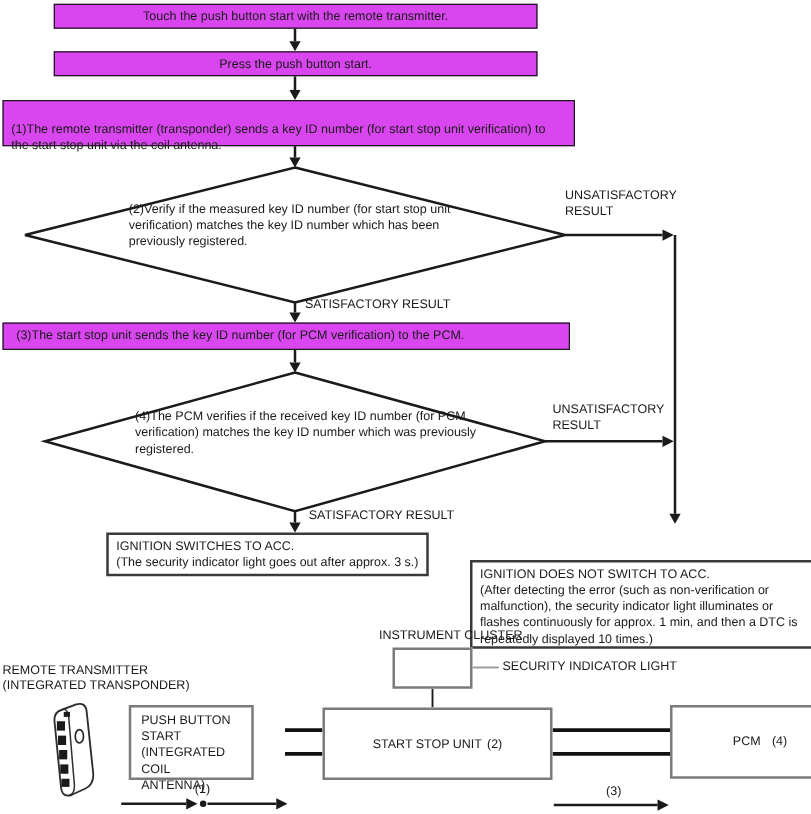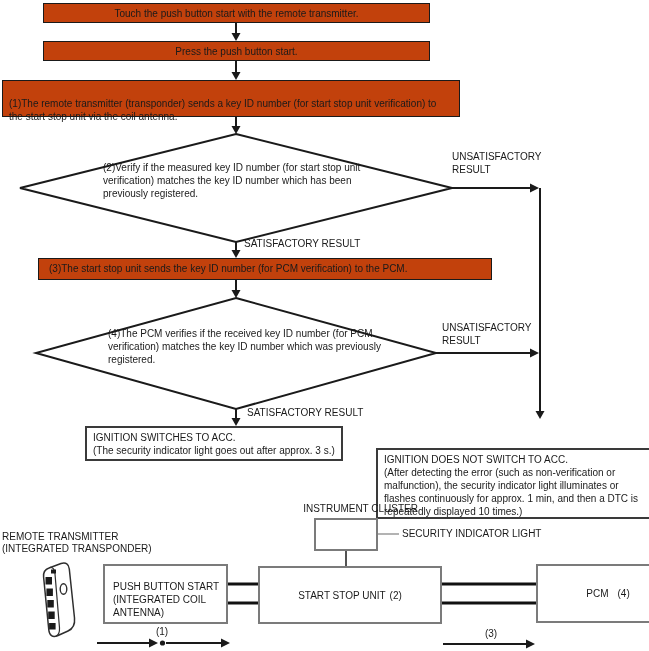--- a/index.html
+++ b/index.html
@@ -4,21 +4,21 @@
 <style>
   html,body{margin:0;padding:0;background:#fff;}
   #canvas{
     position:relative;width:649px;height:651px;background:#fff;
     font-family:"Liberation Sans", sans-serif;font-size:10px;color:#1a1a1a;
     overflow:hidden;
   }
   #canvas *{box-sizing:border-box;}
   svg.layer{position:absolute;left:0;top:0;}
   .fbox{ 
-    position:absolute;background:#c2410c;border:1.5px solid #1a1a1a;line-height:13px;
+    position:absolute;background:#d946ef;border:1.5px solid #1a1a1a;line-height:13px;
   }
   .fbox.center{display:flex;align-items:center;justify-content:center;text-align:center;}
   .resbox{position:absolute;background:#fff;border:2px solid #3a3a3a;line-height:13px;padding:3px 6px;}
   .gbox{ 
     position:absolute;background:#fff;border:2px solid #7b7b7b;line-height:13px;
   }
   .lbl{position:absolute;line-height:12.5px;white-space:nowrap;}
   .lbl.wrap{white-space:normal;}
   .dtext{position:absolute;line-height:13px;}
   .colcenter{display:flex;align-items:center;justify-content:center;text-align:center;}
@@ -119,21 +119,21 @@
   <div class="fbox" style="left:2px;top:80px;width:458px;height:37px;padding:16px 6px;">
     <span>(1)The remote transmitter (transponder) sends a key ID number (for start stop unit verification) to the start stop unit via the coil antenna.</span>
   </div>
 
   <div class="dtext" style="left:103px;top:161px;width:266px;">(2)Verify if the measured key ID number (for start stop unit verification) matches the key ID number which has been previously registered.</div>
 
   <div class="lbl wrap" style="left:452px;top:151px;width:104px;">UNSATISFACTORY RESULT</div>
 
   <div class="lbl" style="left:244px;top:238px;">SATISFACTORY RESULT</div>
 
-  <div class="fbox" style="left:2px;top:258px;width:454px;height:22px;line-height:19px;padding-left:10px;margin-left:36px;">
+  <div class="fbox" style="left:2px;top:258px;width:454px;height:22px;line-height:19px;padding-left:10px;">
     <span>(3)The start stop unit sends the key ID number (for PCM verification) to the PCM.</span>
   </div>
 
   <div class="dtext" style="left:108px;top:327px;width:288px;">(4)The PCM verifies if the received key ID number (for PCM verification) matches the key ID number which was previously registered.</div>
 
   <div class="lbl wrap" style="left:442px;top:322px;width:104px;">UNSATISFACTORY RESULT</div>
 
   <div class="lbl" style="left:247px;top:407px;">SATISFACTORY RESULT</div>
 
   <div class="resbox" style="left:85px;top:426px;width:258px;height:35px;">
@@ -148,21 +148,21 @@
 
   <div class="lbl" style="left:258px;top:503px;width:160px;text-align:right;">INSTRUMENT CLUSTER</div>
 
   <div class="gbox" style="left:314px;top:518px;width:64px;height:33px;"></div>
 
   <div class="lbl" style="left:402px;top:528px;">SECURITY INDICATOR LIGHT</div>
 
   <div class="lbl" style="left:2px;top:531px;">REMOTE TRANSMITTER</div>
   <div class="lbl" style="left:2px;top:543px;">(INTEGRATED TRANSPONDER)</div>
 
-  <div class="gbox" style="left:103px;top:564px;width:125px;height:60px;padding:14px 2px 0 8px;">
+  <div class="gbox" style="left:103px;top:564px;width:100px;height:60px;padding:4px 2px 0 8px;">
     <div>PUSH BUTTON START</div>
     <div>(INTEGRATED COIL</div>
     <div>ANTENNA)</div>
   </div>
 
   <div class="gbox colcenter" style="left:258px;top:566px;width:184px;height:58px;gap:4px;">
     <div>START STOP UNIT</div>
     <div>(2)</div>
   </div>
 

